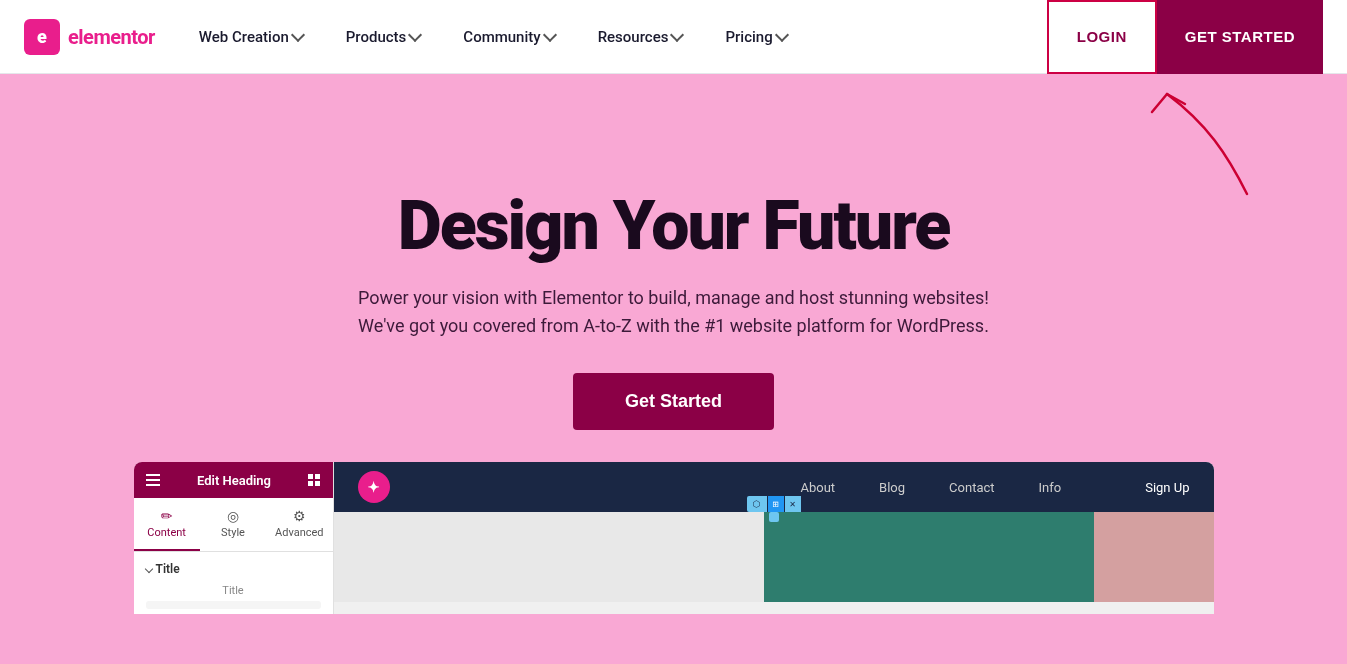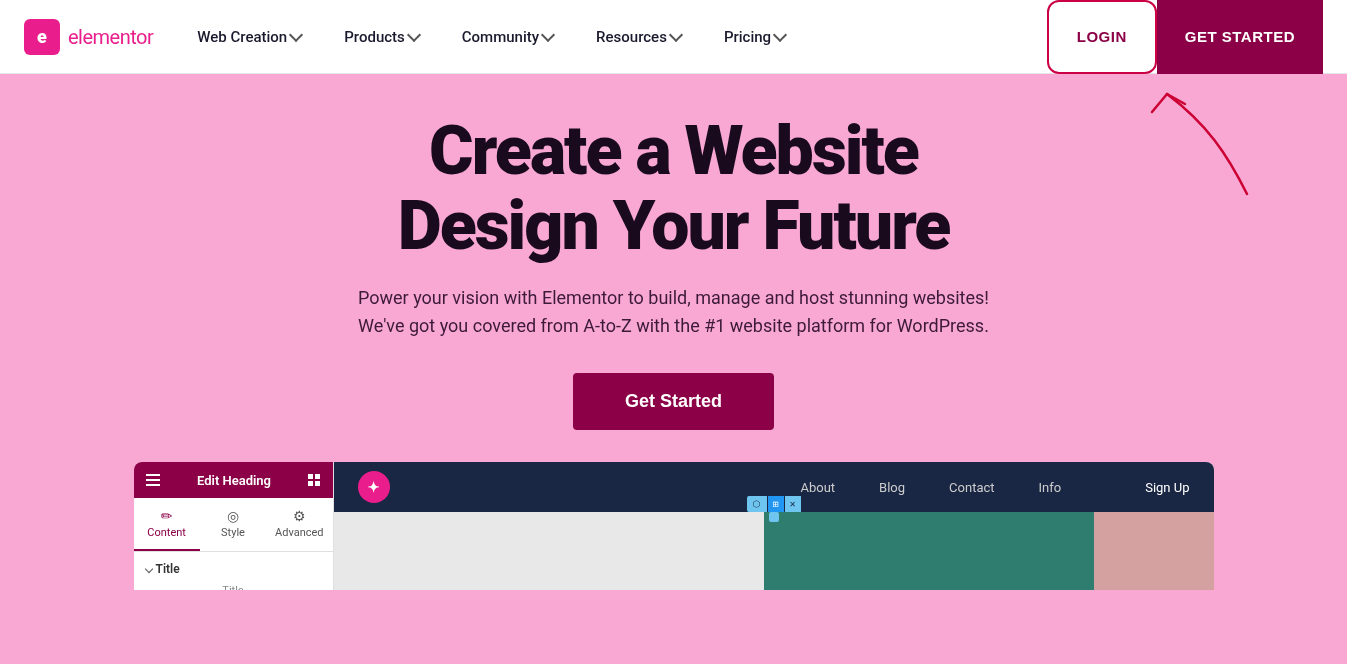--- a/index.html
+++ b/index.html
@@ -41,21 +41,21 @@
       border-radius: 6px;
       display: flex;
       align-items: center;
       justify-content: center;
       color: white;
       font-weight: 900;
       font-size: 18px;
     }
     .logo-text {
       font-size: 20px;
-      font-weight: 400;
+      font-weight: 700;
       color: #e91e8c;
       letter-spacing: -0.5px;
     }
     .nav-items {
       display: flex;
       align-items: center;
       gap: 19px;
     }
     .nav-item {
       display: flex;
@@ -81,21 +81,21 @@
       align-items: center;
       gap: 0;
     }
     .login-btn {
       padding: 10px 28px;
       font-size: 15px;
       font-weight: 600;
       color: #8b0046;
       background: white;
       border: 2.5px solid #cc0044;
-      border-radius: 12px;
+      border-radius: 0;
       cursor: pointer;
       letter-spacing: 0.5px;
       height: 74px;
     }
     .get-started-btn {
       padding: 10px 28px;
       font-size: 15px;
       font-weight: 700;
       color: #fff;
       background: #8b0046;
@@ -138,21 +138,21 @@
       border-radius: 4px;
       cursor: pointer;
       margin-bottom: 32px;
     }
 
     
     .editor-preview {
       position: relative;
       margin: 0 auto;
       width: 1080px;
-      height: 128px;
+      height: 152px;
       border-radius: 8px 8px 0 0;
       overflow: hidden;
       display: flex;
     }
     .editor-sidebar {
       width: 200px;
       background: #fff;
       border-right: 1px solid #e0e0e0;
       flex-shrink: 0;
     }
@@ -347,21 +347,21 @@
 
 <div style="position:relative;">
   <svg style="position:absolute; top:0; right:60px; width:200px; height:130px; z-index:5; pointer-events:none;" viewBox="0 0 200 130">
 
     <path d="M160,120 C140,80 120,50 80,20" stroke="#cc0033" stroke-width="2.5" fill="none" stroke-linecap="round"></path>
     <path d="M80,20 L65,38 M80,20 L98,30" stroke="#cc0033" stroke-width="2.5" fill="none" stroke-linecap="round"></path>
   </svg>
 
   <div class="hero">
     <h1 class="hero-title">
-      <span>Create a Website</span><br>
+      <br>
       <span>Design Your Future</span>
     </h1>
     <p class="hero-subtitle">
       <span>Power your vision with Elementor to build, manage and host stunning websites!</span><br>
       <span>We've got you covered from A-to-Z with the #1 website platform for WordPress.</span>
     </p>
     <button class="hero-cta">Get Started</button>
 
     
     <div class="editor-preview">

